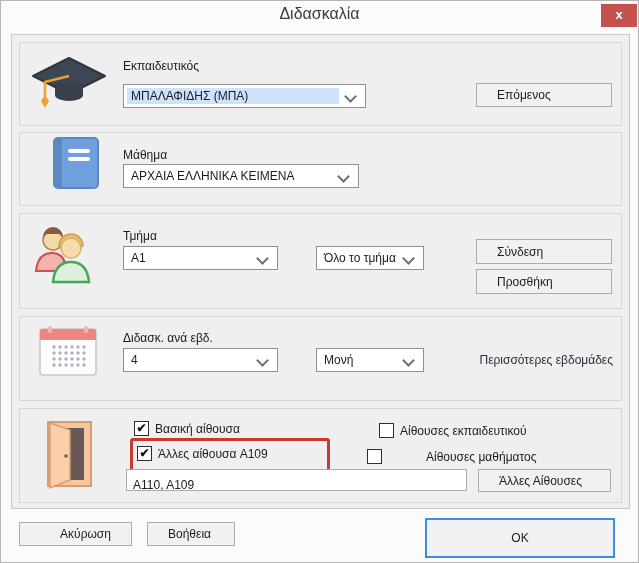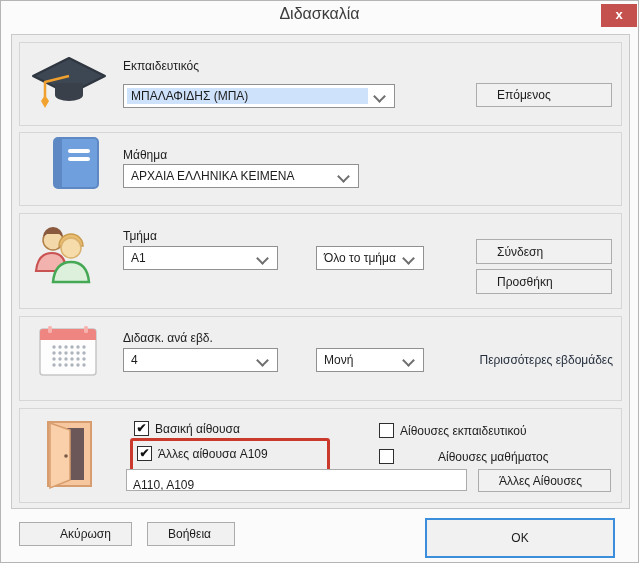--- a/index.html
+++ b/index.html
@@ -59,21 +59,21 @@
   <div class="panel"></div>
 
   <div class="section" id="sec-teacher"></div>
   <svg class="icon" style="left:30px;top:54px;" width="76" height="60" viewBox="0 0 76 60">
     <polygon points="38,3 74,21 38,39 2,21" fill="#3d4653" stroke="#2e3640" stroke-width="2" stroke-linejoin="round"></polygon>
     <path d="M24,28 v12 a14,6 0 0 0 28,0 v-12 z" fill="#394049"></path>
     <polyline points="38,21 14,27 14,42" fill="none" stroke="#f0a02f" stroke-width="2.5" stroke-linejoin="round"></polyline>
     <polygon points="14,40 18,46 14,53 10,46" fill="#f2a32f"></polygon>
   </svg>
   <div class="lbl" style="left:122px;top:58px;">Εκπαιδευτικός</div>
-  <div class="combo sel" style="left:122px;top:83px;width:272px;">
+  <div class="combo sel" style="left:122px;top:83px;width:243px;">
     <span class="val">ΜΠΑΛΑΦΙΔΗΣ (ΜΠΑ)</span>
     <span class="chev"></span>
   </div>
   <div class="btn" style="left:475px;top:82px;width:136px;height:24px;">
     <span>Επόμενος</span>
   </div>
 
   <div class="section" id="sec-subject"></div>
   <svg class="icon" style="left:52px;top:136px;" width="46" height="52" viewBox="0 0 46 52">
     <rect x="1" y="1" width="44" height="50" rx="4" fill="#6f9fdd" stroke="#5d88c4" stroke-width="2"></rect>
@@ -169,21 +169,21 @@
   </div>
   <div class="red-outline"></div>
   <div class="cbx" style="left:136px;top:445px;">
     <span class="box">✔</span>
     <span class="cblabel">Άλλες αίθουσα A109</span>
   </div>
   <div class="cbx" style="left:378px;top:422px;">
     <span class="box"></span>
     <span class="cblabel">Αίθουσες εκπαιδευτικού</span>
   </div>
-  <div class="cbx" style="left:378px;top:448px;gap:44px;">
+  <div class="cbx" style="left:366px;top:448px;gap:44px;">
     <span class="box"></span>
     <span class="cblabel">Αίθουσες μαθήματος</span>
   </div>
   <input class="text-input" type="text" value="A110, A109" style="">
   <div class="btn" style="left:477px;top:468px;width:133px;height:23px;">
     <span>Άλλες Αίθουσες</span>
   </div>
 
   <div class="btn" style="left:18px;top:521px;width:113px;height:24px;justify-content:center;">
     <span>Ακύρωση</span>

